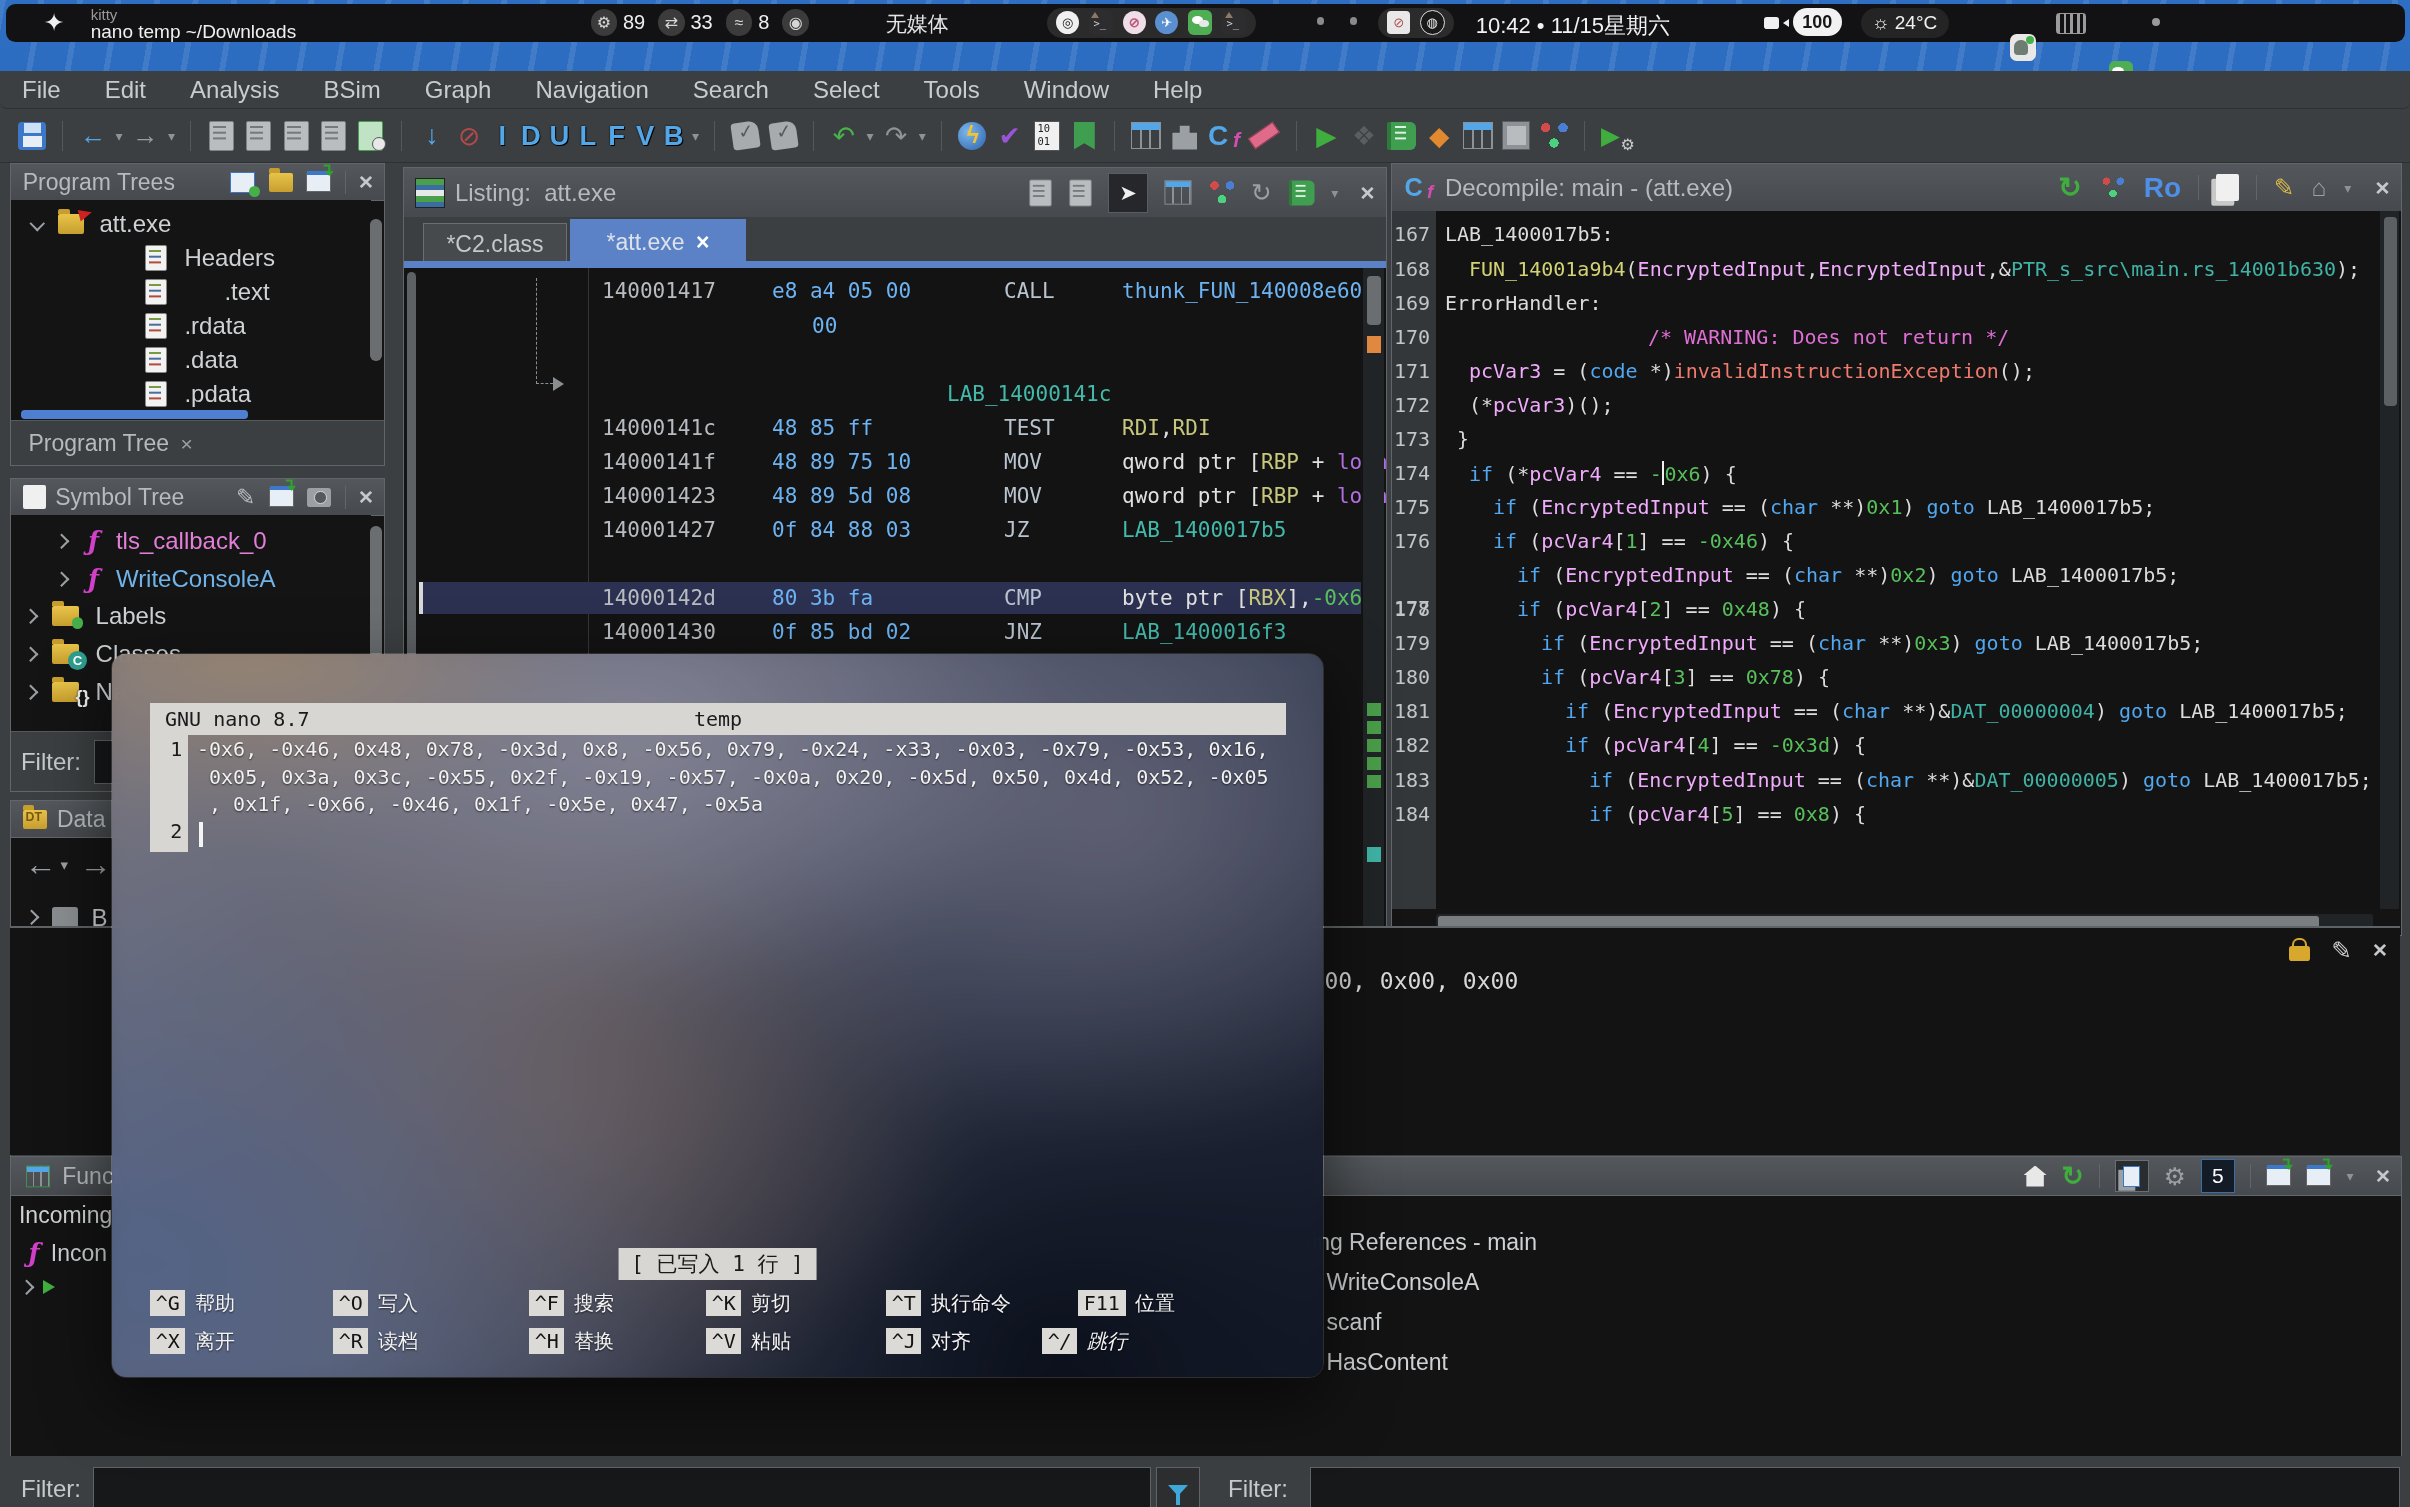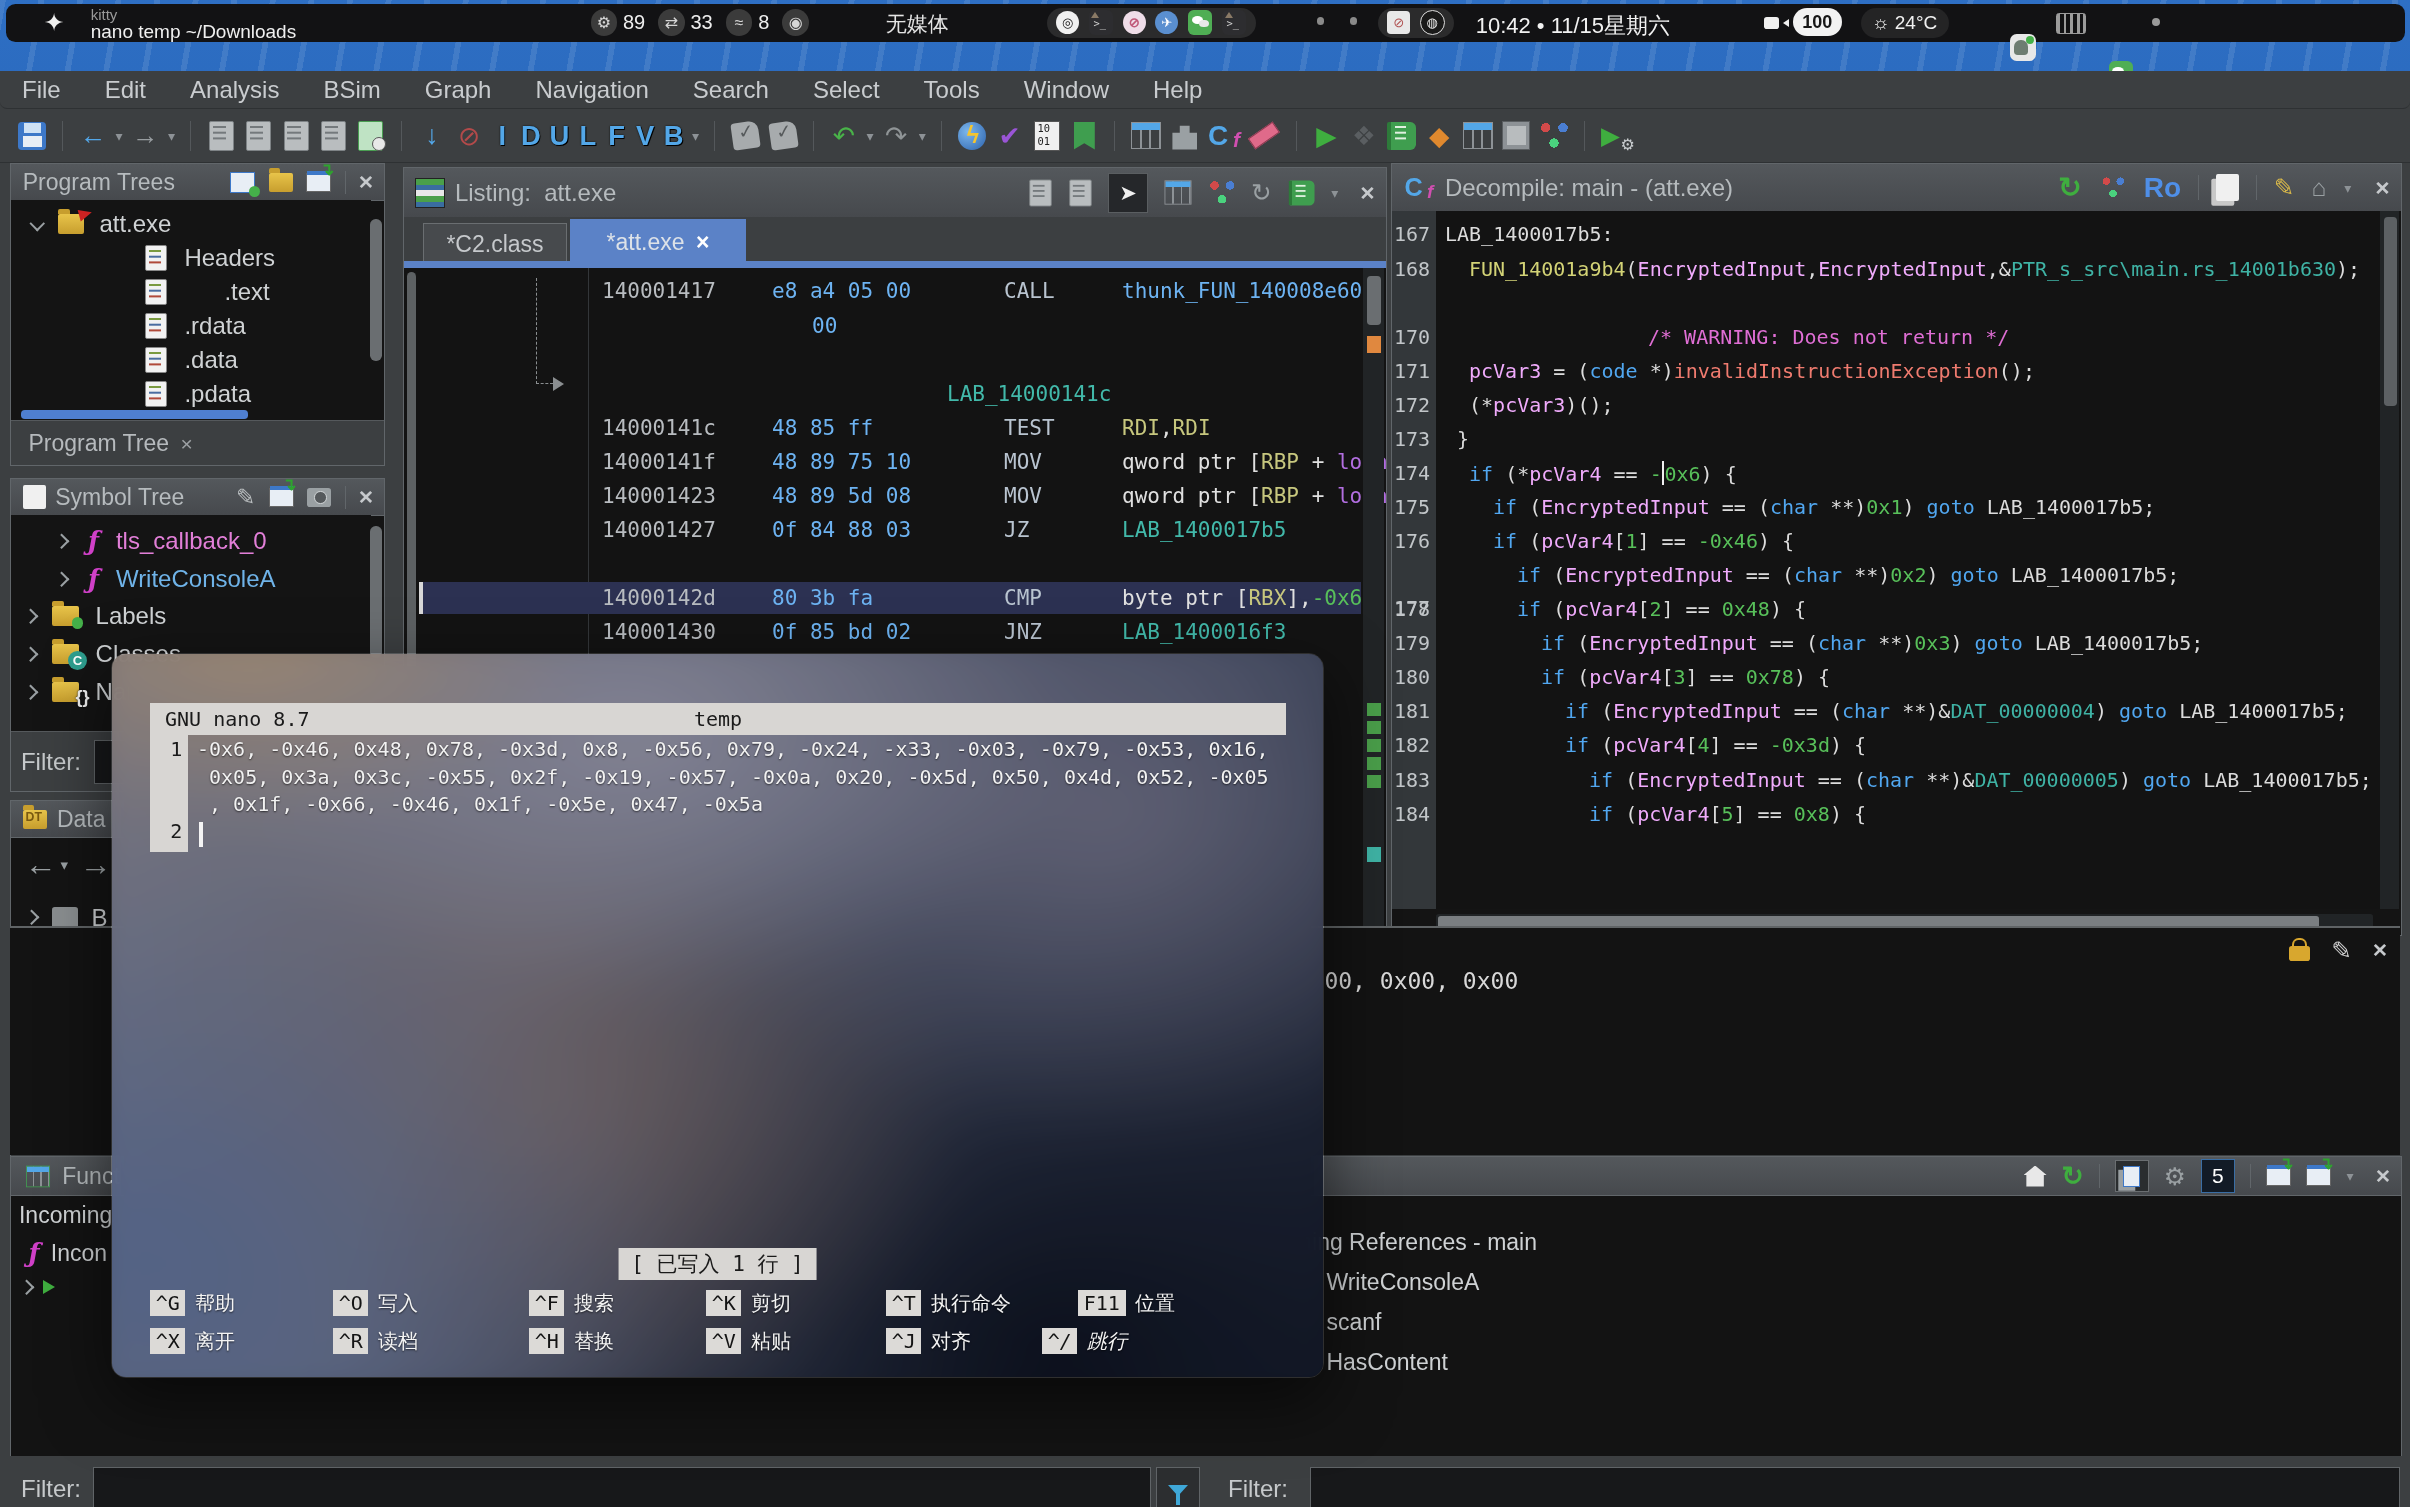--- a/index.html
+++ b/index.html
@@ -471,20 +471,24 @@
         <div class="abs" style="left:0;top:0;width:44px;bottom:0;background:#33373a;"></div>
         <div class="abs mono" id="decompile-lines" style="left:0;top:0;right:24.6px;bottom:0;font-size:20px;">
             <div class="abs" style="left: 0px; top: 9.5px; right: 0px; height: 34px;">
               <span class="mono" style="position:absolute;left:0;width:38px;text-align:right;color:#c2c6c9;top:1.9px;">167</span>
               <span style="position:absolute;left:53px;top:1.9px;white-space:pre;"><span class="dk-lab">LAB_1400017b5:</span></span>
             </div>
             <div class="abs" style="left: 0px; top: 44px; right: 0px; height: 34px;">
               <span class="mono" style="position:absolute;left:0;width:38px;text-align:right;color:#c2c6c9;top:1.9px;">168</span>
               <span style="position:absolute;left:77px;top:1.9px;white-space:pre;"><span class="dk-fun">FUN_14001a9b4</span><span class="dk-pl">(</span><span class="dk-id">EncryptedInput</span><span class="dk-pl">,</span><span class="dk-id">EncryptedInput</span><span class="dk-pl">,&amp;</span><span class="dk-dat">PTR_s_src\main.rs_14001b630</span><span class="dk-pl">);</span></span>
             </div>
+            <div class="abs" style="left: 0px; top: 78px; right: 0px; height: 34px;">
+              <span class="mono" style="position:absolute;left:0;width:38px;text-align:right;color:#c2c6c9;top:1.9px;">169</span>
+              <span style="position:absolute;left:53px;top:1.9px;white-space:pre;"><span class="dk-lab">ErrorHandler:</span></span>
+            </div>
             <div class="abs" style="left: 0px; top: 112px; right: 0px; height: 34px;">
               <span class="mono" style="position:absolute;left:0;width:38px;text-align:right;color:#c2c6c9;top:1.9px;">170</span>
               <span style="position:absolute;left:256px;top:1.9px;white-space:pre;"><span class="dk-com">/* WARNING: Does not return */</span></span>
             </div>
             <div class="abs" style="left: 0px; top: 146px; right: 0px; height: 34px;">
               <span class="mono" style="position:absolute;left:0;width:38px;text-align:right;color:#c2c6c9;top:1.9px;">171</span>
               <span style="position:absolute;left:77px;top:1.9px;white-space:pre;"><span class="dk-id">pcVar3</span><span class="dk-pl"> = (</span><span class="dk-kw">code</span><span class="dk-pl"> *)</span><span class="dk-err">invalidInstructionException</span><span class="dk-pl">();</span></span>
             </div>
             <div class="abs" style="left: 0px; top: 180px; right: 0px; height: 34px;">
               <span class="mono" style="position:absolute;left:0;width:38px;text-align:right;color:#c2c6c9;top:1.9px;">172</span>

